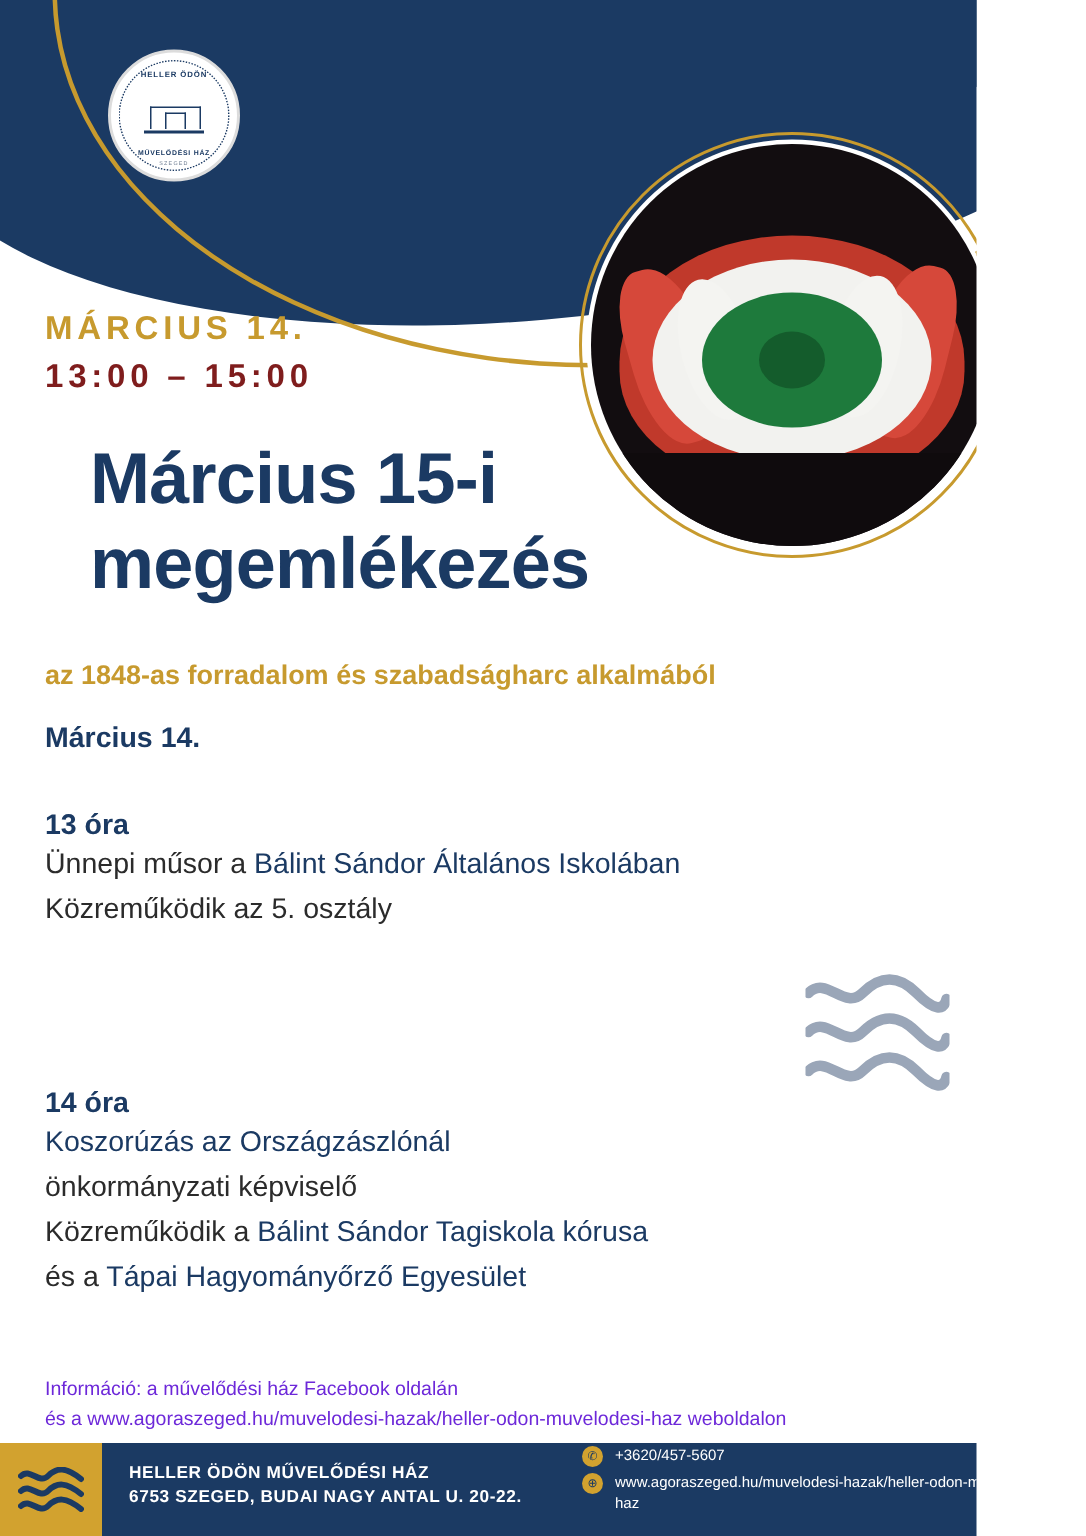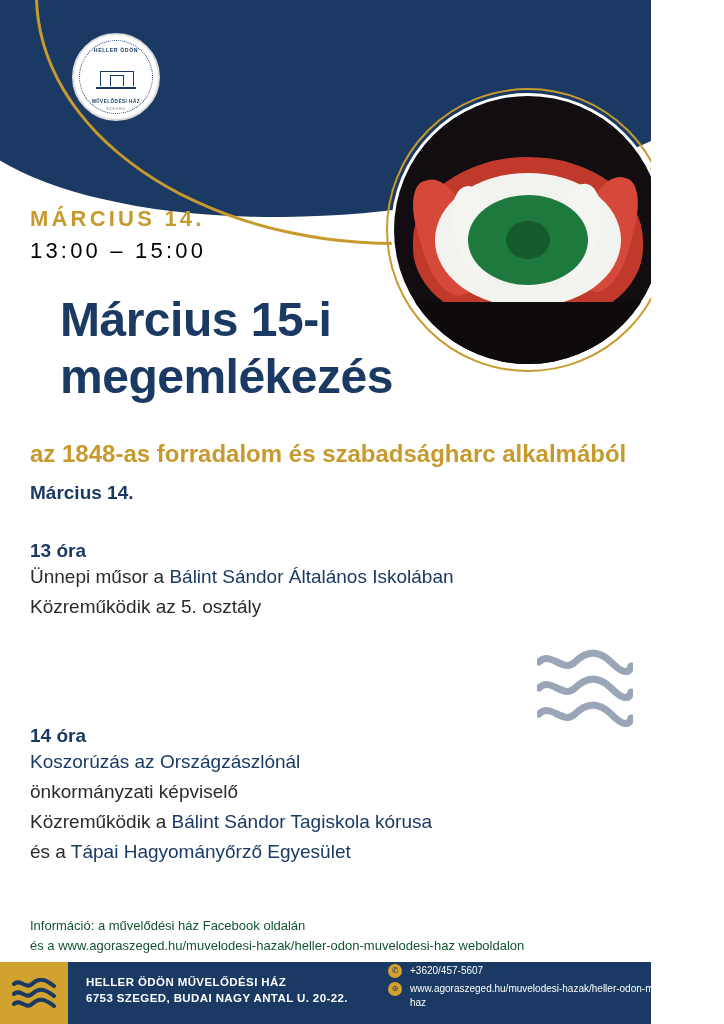--- a/index.html
+++ b/index.html
@@ -164,60 +164,60 @@
     font-size: 22px;
     letter-spacing: 3.2px;
     color: #c79a2e;
     font-weight: bold;
   }
   .time-line {
     position: absolute;
     left: 30px; top: 238px;
     font-size: 22px;
     letter-spacing: 3.2px;
-    color: #000000;
-    font-weight: normal;
+    color: #7f1d1d;
+    font-weight: bold;
   }
 
   
   .title {
     position: absolute;
     left: 28px; top: 292px;
     width: 440px;
     font-size: 48px;
     line-height: 1.18;
     font-weight: bold;
     color: #1b3a63;
     letter-spacing: -0.5px;
     margin-left: 32px;
   }
   .subtitle {
     position: absolute;
     left: 30px; top: 440px;
-    font-size: 24px;
+    font-size: 18px;
     font-weight: bold;
     color: #c79a2e;
   }
 
   
   .body-block { position: absolute; left: 30px; color: #2b2b2b; }
   .line { font-size: 19px; line-height: 30px; }
   .navy-b { color: #1b3a63; font-weight: normal; }
   .navy-head { color: #1b3a63; font-weight: bold; font-size: 19px; }
 
   .b-date { top: 482px; }
   .b-13   { top: 540px; }
   .b-14   { top: 680px; margin-top: 45px; }
 
   .info {
     position: absolute;
     left: 30px; top: 916px;
     font-size: 13px;
     line-height: 20px;
-    color: #14532d;
+    color: #6d28d9;
   }
 
   
   .wave-deco {
     position: absolute;
     right: 18px; top: 648px;
     width: 96px; height: 92px;
   }
 
   

